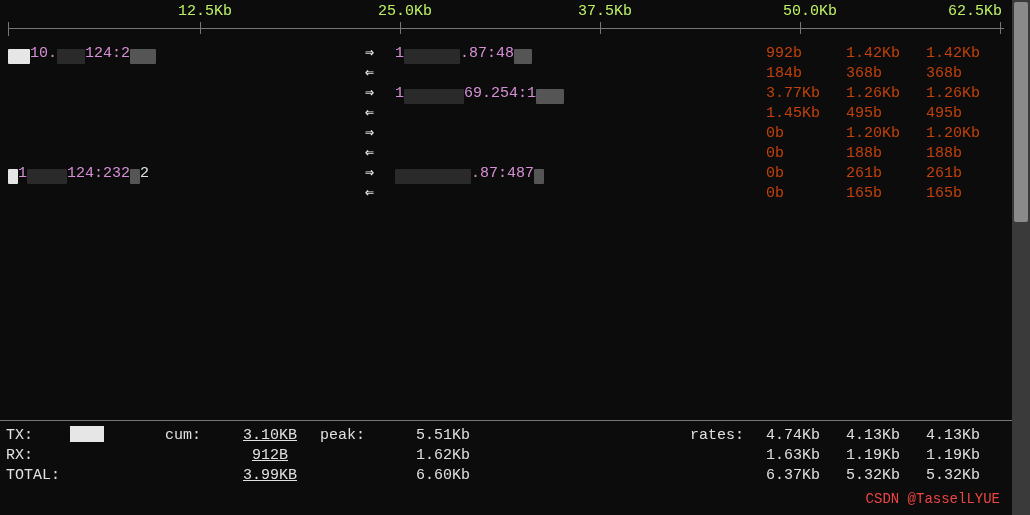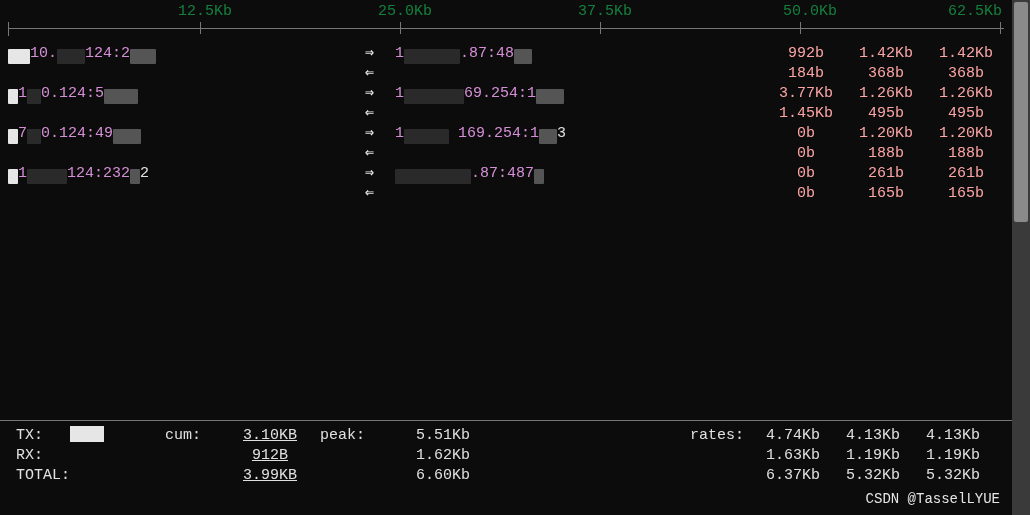--- a/index.html
+++ b/index.html
@@ -26,21 +26,21 @@
       width: 14px; height: 220px;
       background: #8a8a8a;
       border-radius: 2px;
     }
     .content { position: absolute; left: 0; top: 0; right: 18px; }
 
     
     .scale {
       height: 40px;
       position: relative;
-      color: #15803d;
+      color: #bef264;
       padding-left: 47px;
     }
     .scale-label {
       position: absolute;
       top: 2px;
       transform: translateX(-50%);
     }
     .scale-line {
       position: absolute;
       left: 8px; right: 8px; top: 28px;
@@ -85,55 +85,55 @@
     }
     .blot.light { background: #555; }
     .blot.white { background: #e6e6e6; }
     .host-l .pre, .host-r .pre { color: #d68fd6; }
     .host-l .port, .host-r .port { color: #e0e0e0; }
 
     .rate-cols {
       position: absolute; right: 6px; top: 0;
       display: grid;
       grid-template-columns: 80px 80px 80px;
-      text-align: center;
-      color: #fca5a5;
+      text-align: left;
+      color: #c2410c;
     }
     .rate-cols div { height: 20px; }
 
     
     .divider {
       position: absolute; left: 0; right: 18px; top: 420px;
       height: 1px; background: #777;
     }
     .totals {
       position: absolute; left: 0; right: 18px; top: 426px;
       color: #e0e0e0;
     }
     .totals .row { height: 20px; display: flex; }
-    .totals .lbl { width: 70px; padding-left: 16px; }
+    .totals .lbl { width: 70px; padding-left: 6px; }
     .totals .cumlbl { position: absolute; left: 165px; }
     .totals .cum { position: absolute; left: 235px; width: 70px; text-align: center; text-decoration: underline; }
     .totals .peaklbl { position: absolute; left: 320px; }
     .totals .peak { position: absolute; left: 400px; width: 70px; text-align: right; }
     .totals .rateslbl { position: absolute; left: 690px; text-align: right; }
     .totals .rates3 {
       position: absolute; right: 6px;
       display: grid; grid-template-columns: 80px 80px 80px;
       text-align: left;
     }
     .hiblock {
       display: inline-block;
       background: #e6e6e6;
       color: #e6e6e6;
       width: 34px; height: 16px; vertical-align: middle;
     }
     .watermark {
       position: absolute; right: 30px; bottom: 6px;
-      color: #e5e5e5; font-size: 14px;
+      color: #ef4444; font-size: 14px;
     }
   </style>
 </head>
 <body>
 
 <div class="content">
 
   <div class="scale">
     <span class="scale-bracket-l"></span>
     <span class="scale-line"></span>
@@ -164,47 +164,38 @@
         <div>992b</div>
         <div>1.42Kb</div>
         <div>1.42Kb</div>
         <div>184b</div>
         <div>368b</div>
         <div>368b</div>
       </div>
     </div>
 
     <div class="pair">
-      <span class="host-l">
-        <span class="blot white" style="width:10px">.</span><span class="pre">1</span><span class="blot" style="width:14px">x</span><span class="pre">0.124:5</span><span class="blot light" style="width:34px">xxxx</span>
-      </span>
       <span class="arrow-tx">⇒</span>
       <span class="arrow-rx">⇐</span>
       <span class="host-r">
         <span class="pre">1</span><span class="blot" style="width:60px">xxxxxxx</span><span class="pre">69.254:1</span><span class="blot light" style="width:28px">xxx</span>
       </span>
       <div class="rate-cols">
         <div>3.77Kb</div>
         <div>1.26Kb</div>
         <div>1.26Kb</div>
         <div>1.45Kb</div>
         <div>495b</div>
         <div>495b</div>
       </div>
     </div>
 
     <div class="pair">
-      <span class="host-l">
-        <span class="blot white" style="width:10px">.</span><span class="pre">7</span><span class="blot" style="width:14px">x</span><span class="pre">0.124:49</span><span class="blot light" style="width:28px">xxx</span>
-      </span>
-      <span class="arrow-tx">⇒</span>
-      <span class="arrow-rx">⇐</span>
-      <span class="host-r">
-        <span class="pre">1</span><span class="blot" style="width:45px">xxxxx</span><span class="pre"> 169.254:1</span><span class="blot light" style="width:18px">xx</span><span class="port">3</span>
-      </span>
+      <span class="arrow-tx">⇒</span>
+      <span class="arrow-rx">⇐</span>
       <div class="rate-cols">
         <div>0b</div>
         <div>1.20Kb</div>
         <div>1.20Kb</div>
         <div>0b</div>
         <div>188b</div>
         <div>188b</div>
       </div>
     </div>
 

